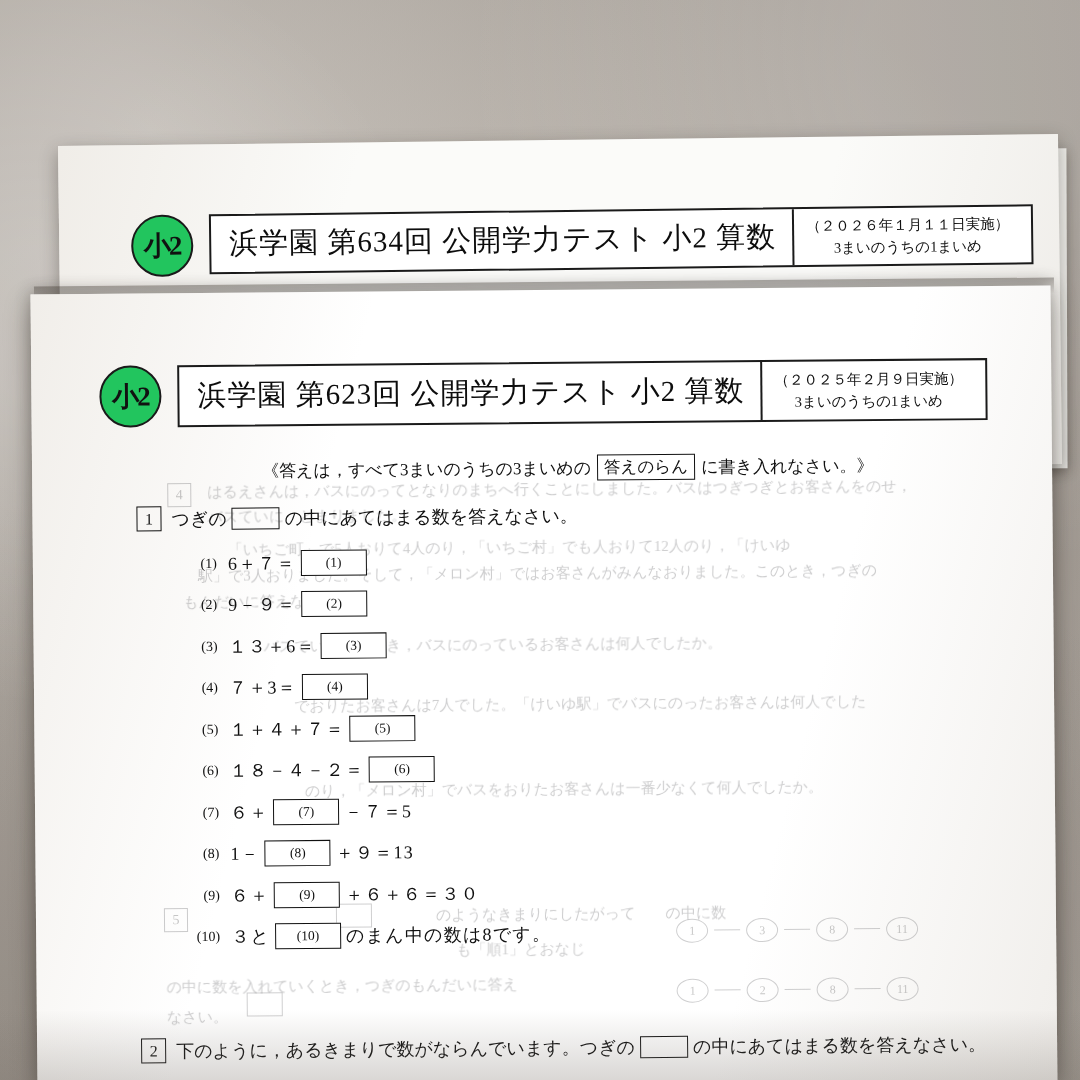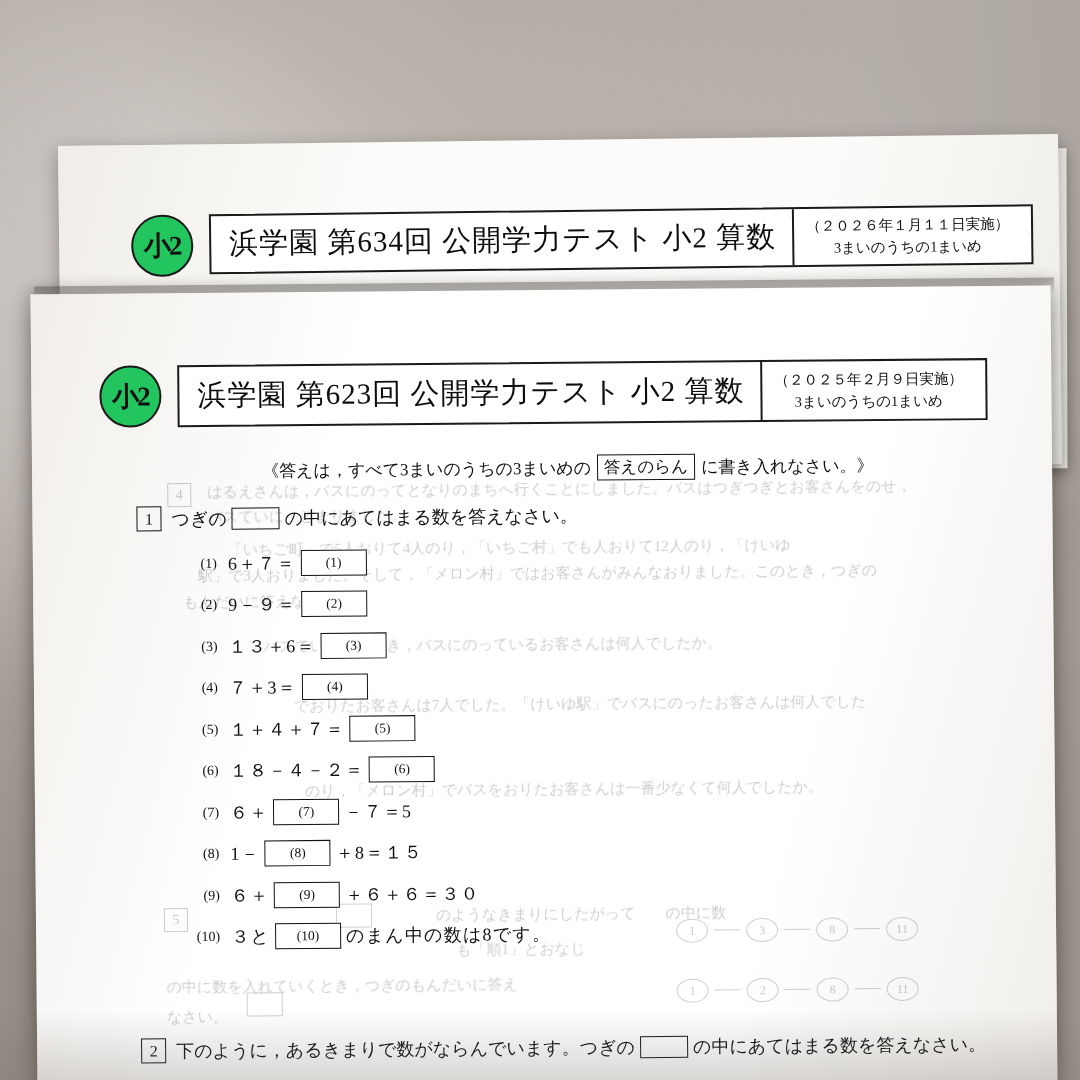--- a/index.html
+++ b/index.html
@@ -436,21 +436,21 @@
         <span class="idx">(7)</span>
         <span class="expr">６＋</span>
         <span class="ansbox">(7)</span>
         <span class="expr">－７＝5</span>
       </div>
 
       <div class="item">
         <span class="idx">(8)</span>
         <span class="expr">1－</span>
         <span class="ansbox">(8)</span>
-        <span class="expr">＋8＝１５</span>
+        <span class="expr">＋９＝13</span>
       </div>
 
       <div class="item">
         <span class="idx">(9)</span>
         <span class="expr">６＋</span>
         <span class="ansbox">(9)</span>
         <span class="expr">＋６＋６＝３０</span>
       </div>
 
       <div class="item">

